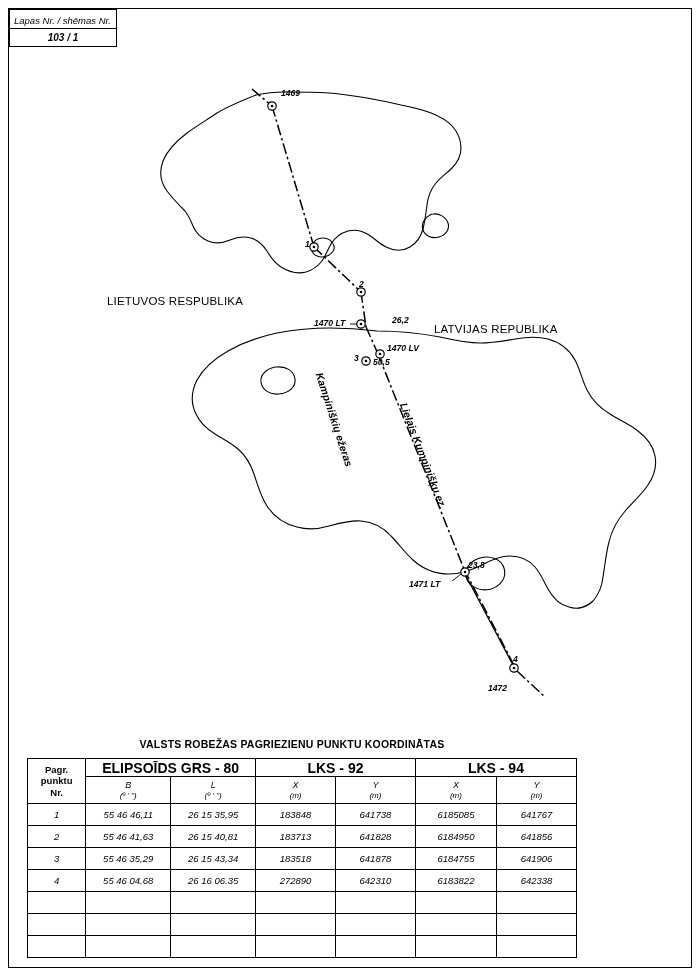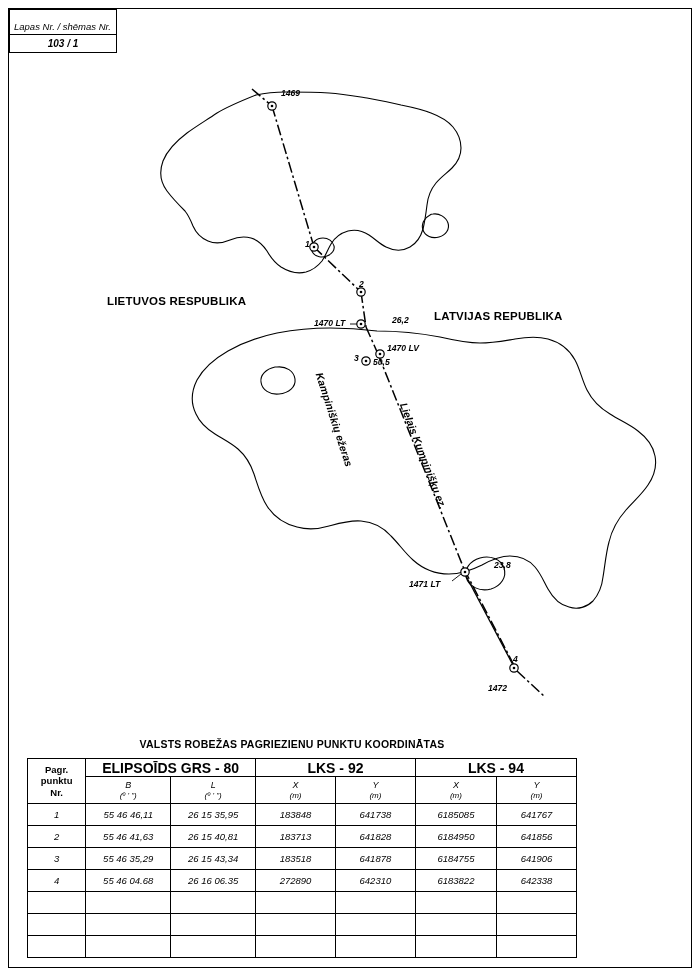--- a/index.html
+++ b/index.html
@@ -34,21 +34,21 @@
     top: 9px;
     width: 108px;
     border: 1px solid #000;
     box-sizing: border-box;
     background: #fff;
     z-index: 5;
   }
   .sheet-box .row1 {
     font-style: italic;
     font-size: 9.5px;
-    padding: 11px 4px 2px 4px;
+    padding: 5px 4px 2px 4px;
     border-bottom: 1px solid #000;
     white-space: nowrap;
   }
   .sheet-box .row2 {
     font-style: italic;
     font-weight: bold;
     font-size: 10px;
     text-align: center;
     padding: 3px 4px 3px 4px;
   }
@@ -59,26 +59,26 @@
     top: 9px;
     width: 682px;
     height: 720px;
     overflow: hidden;
   }
   .map-area svg { display: block; }
 
   .country-label {
     position: absolute;
     font-size: 11.5px;
-    font-weight: bold;
+    font-weight: normal;
     letter-spacing: 0.2px;
     white-space: nowrap;
   }
   .lt-label { left: 98px; top: 286px; }
-  .lv-label { left: 425px; top: 301px; }
+  .lv-label { left: 425px; top: 314px; }
 
   .pt-label {
     position: absolute;
     font-size: 8.6px;
     font-style: italic;
     font-weight: bold;
     white-space: nowrap;
   }
 
   .lake-name {
@@ -291,21 +291,21 @@
     <div class="lake-name" style="left:400px; top:392px; transform: rotate(69deg);">Lielais Kumpinišķu ez.</div>
 
     <div class="pt-label" style="left:272px; top:79px;">1469</div>
     <div class="pt-label" style="left:296px; top:230px;">1</div>
     <div class="pt-label" style="left:350px; top:270px;">2</div>
     <div class="pt-label" style="left:305px; top:309px;">1470 LT</div>
     <div class="pt-label" style="left:356px; top:306px;padding-left:27px;">26,2</div>
     <div class="pt-label" style="left:378px; top:334px;">1470 LV</div>
     <div class="pt-label" style="left:345px; top:344px;">3</div>
     <div class="pt-label" style="left:364px; top:348px;">50,5</div>
-    <div class="pt-label" style="left:485px; top:551px;font-style:italic;">23,8</div>
+    <div class="pt-label" style="left:459px; top:551px;font-style:italic;">23,8</div>
     <div class="pt-label" style="left:400px; top:570px;">1471 LT</div>
     <div class="pt-label" style="left:504px; top:645px;">4</div>
     <div class="pt-label" style="left:479px; top:674px;">1472</div>
   </div>
 
   <div class="sheet-box">
     <div class="row1">Lapas Nr. / shēmas Nr.</div>
     <div class="row2">103 / 1</div>
   </div>
 

